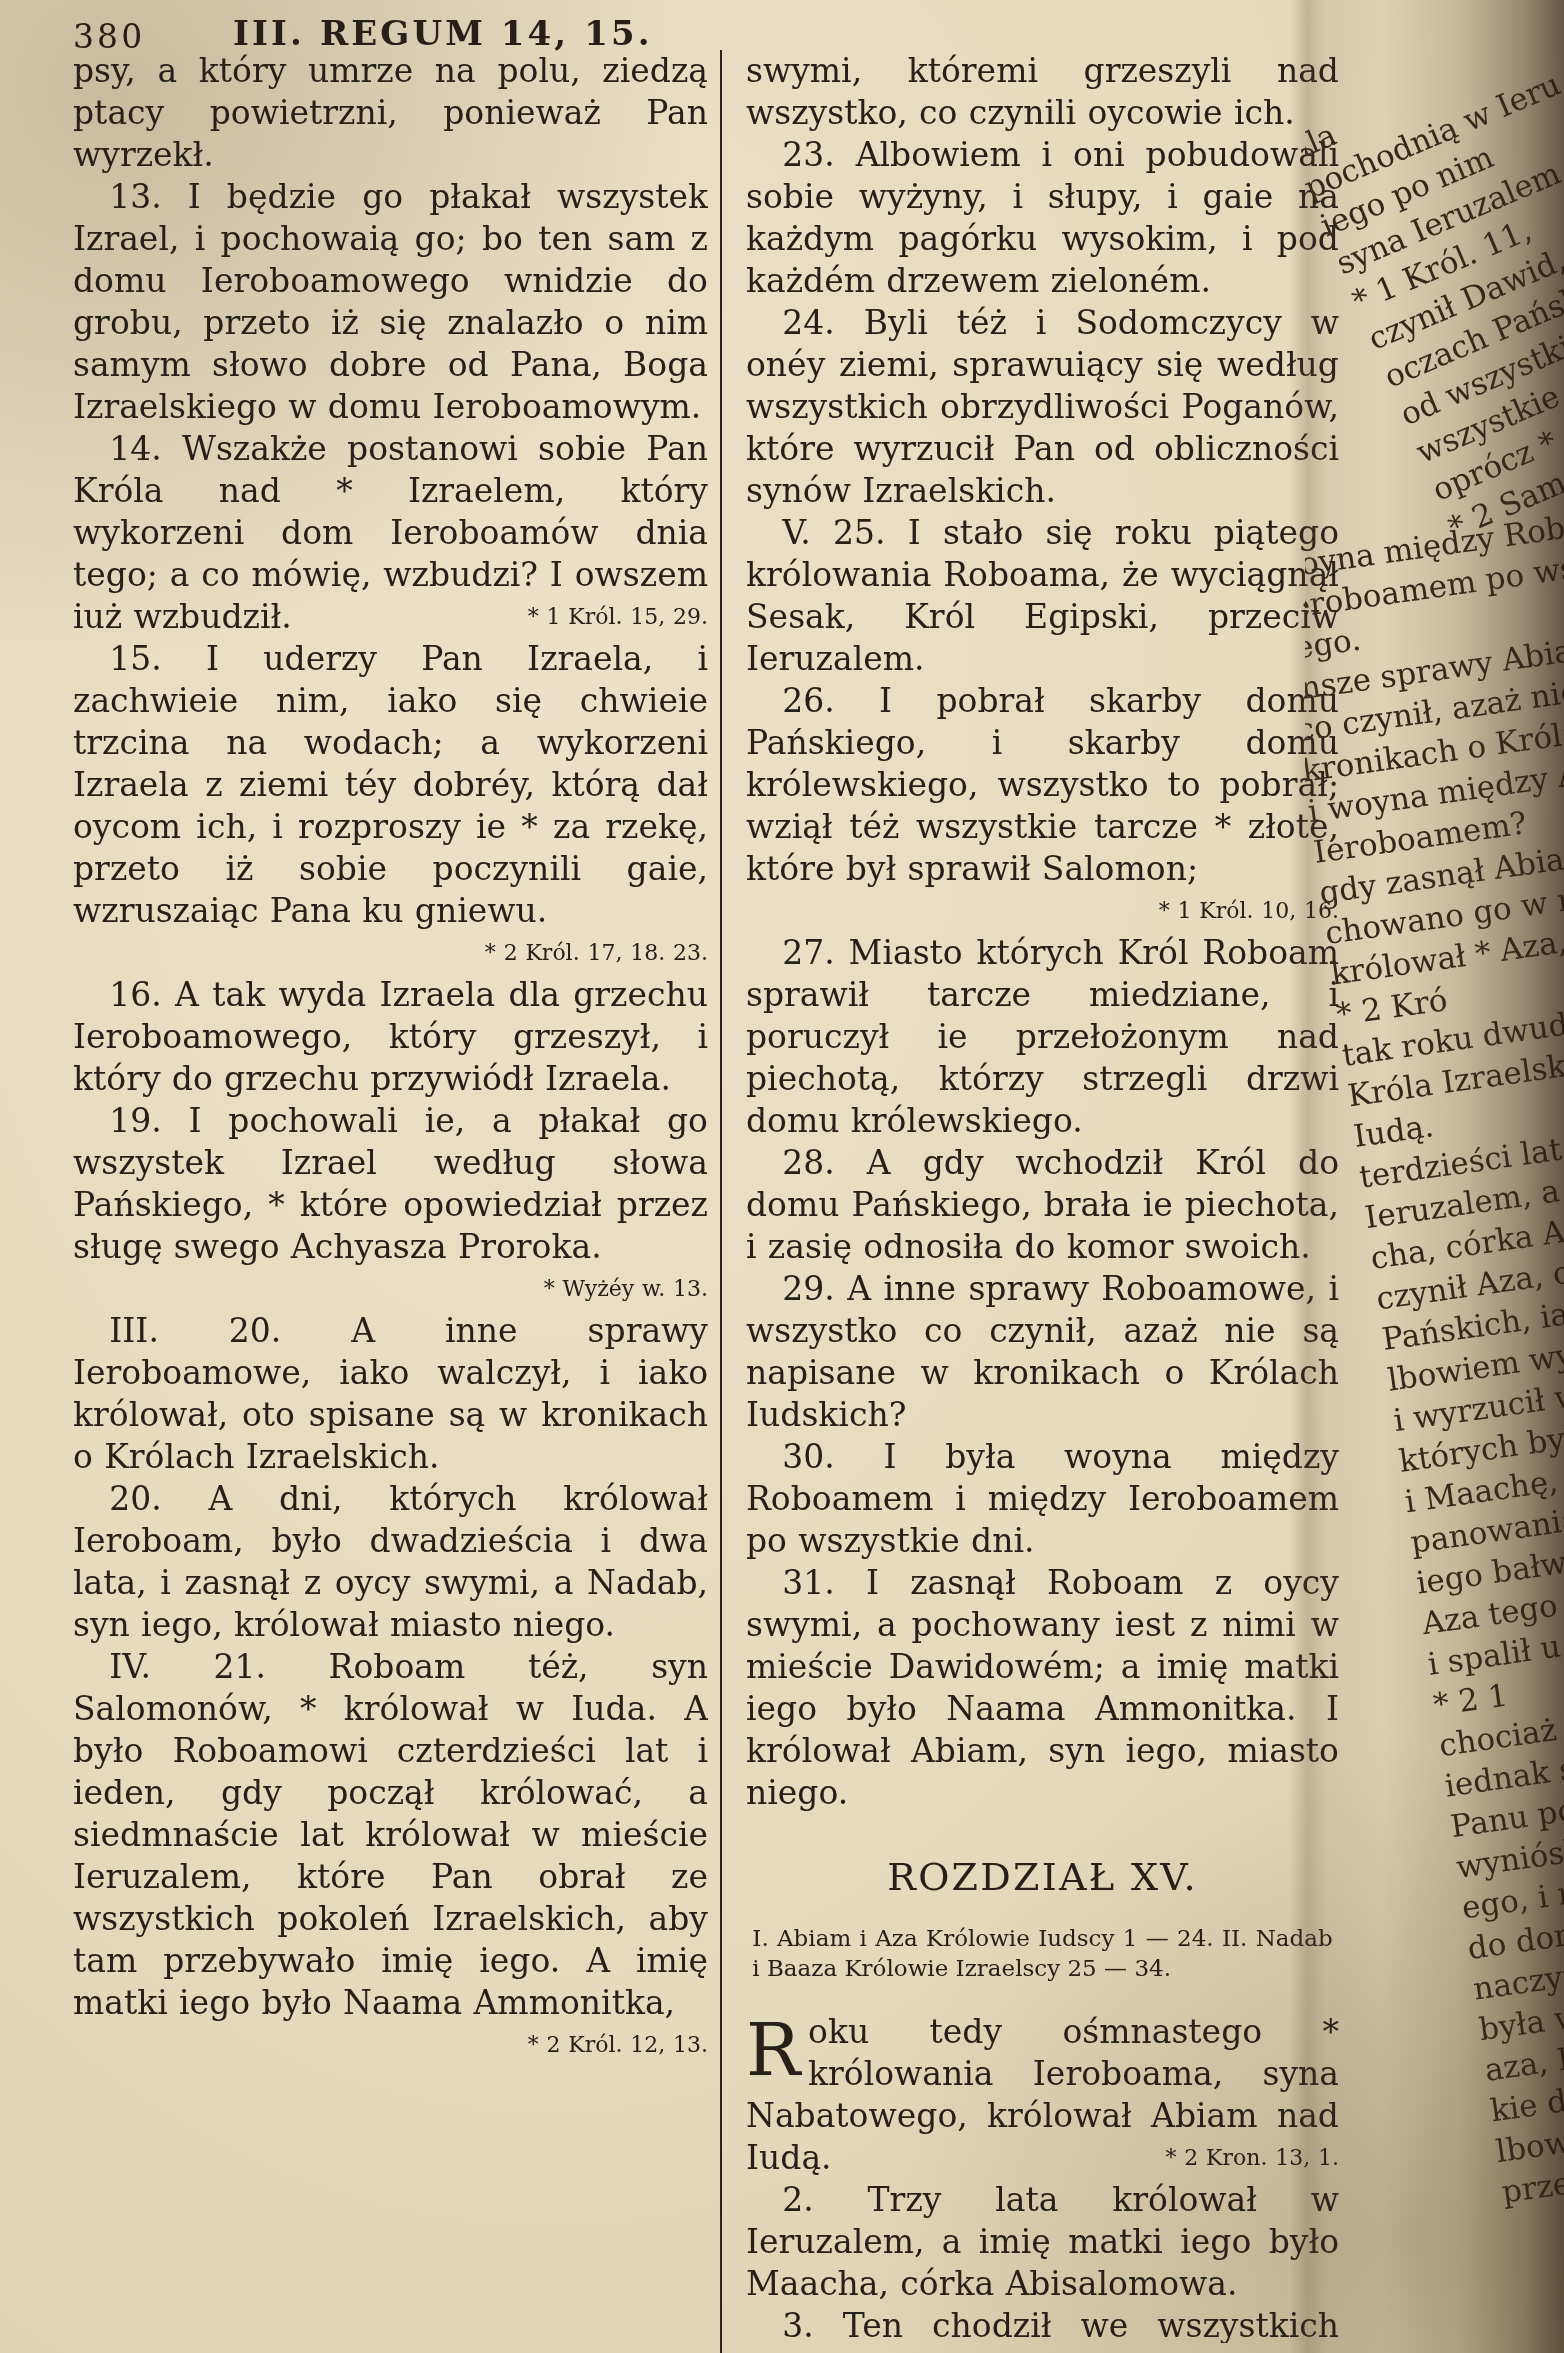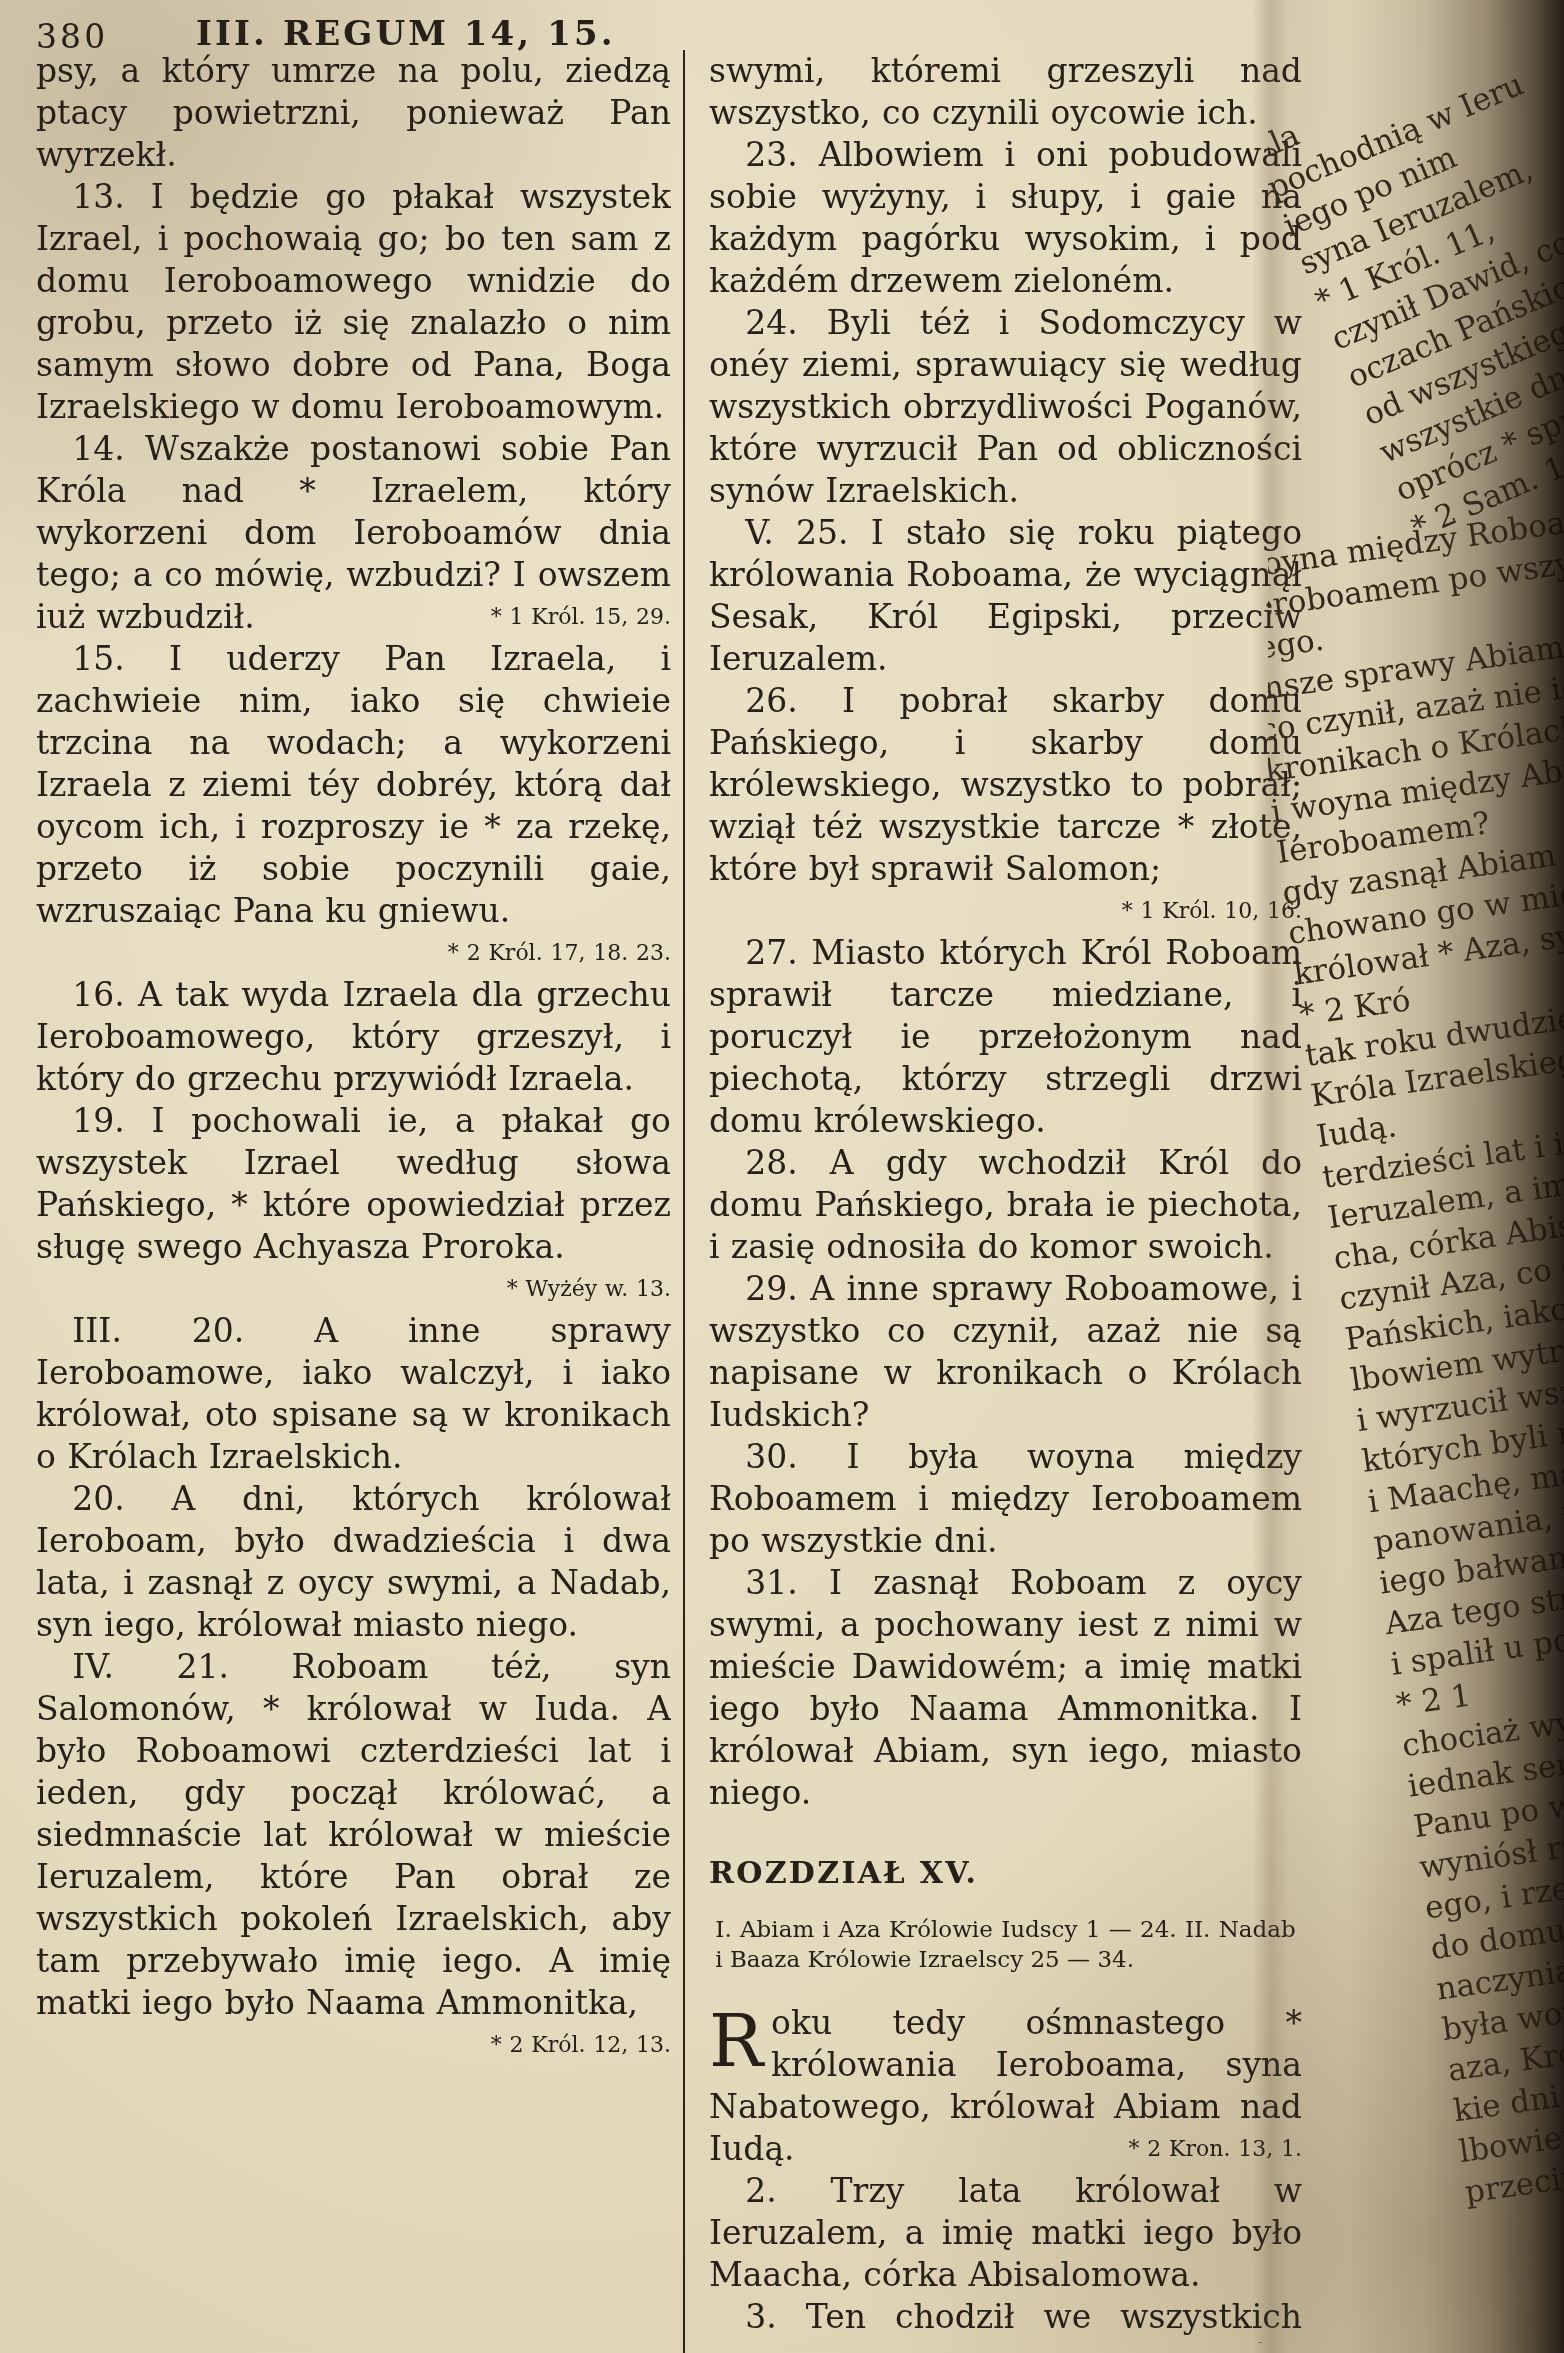--- a/index.html
+++ b/index.html
@@ -6,21 +6,21 @@
   html, body { width:1565px; height:2354px; overflow:hidden; }
   body {
     position:relative;
     font-family:"DejaVu Serif", "Liberation Serif", serif;
     color:#262019;
     background:
       radial-gradient(60% 40% at 8% 4%, rgba(120,104,74,0.28) 0%, rgba(120,104,74,0) 60%),
       radial-gradient(50% 30% at 90% 95%, rgba(96,78,50,0.25) 0%, rgba(96,78,50,0) 70%),
       radial-gradient(120% 120% at 35% 30%, #eae1c8 0%, #e4dabd 45%, #d9cdab 80%, #cfc19c 100%);
   }
-  .scan { position:absolute; inset:0; }
+  .scan { position:absolute; inset:0;margin-left:37px; }
 
   .pageno {
     position:absolute; top:17px; left:36px;
     font-size:33px; letter-spacing:3.1px;
   }
   .header {
     position:absolute; top:12.5px; left:196px; width:391px;
     text-align:center; font-size:34px; font-weight:bold; letter-spacing:3.1px;
     white-space:nowrap;
   }
@@ -38,22 +38,22 @@
     text-align:justify; text-indent:1.1em;
     word-spacing:0.8px; clear:both;
   }
   .continues > .para:first-child { text-indent:0; }
   .note {
     float:right; font-size:22px; line-height:42px;
     padding-left:11px;
   }
 
   .chapter-title {
-    clear:both; 
-    font-size:30px; font-weight:bold; letter-spacing:2.3px;
+    clear:both; text-align:center;
+    font-size:38px; font-weight:normal; letter-spacing:2.3px;
     padding:41px 0 23.5px 0;
   }
   .chapter-summary {
     font-size:23px; line-height:30px; text-align:justify;
     padding:0 6.3px 28px 6.3px;
   }
   .opening { text-indent:0; }
   .dropcap {
     float:left; font-size:72px; line-height:72px;
     padding:3.1px 7.8px 0 0;

